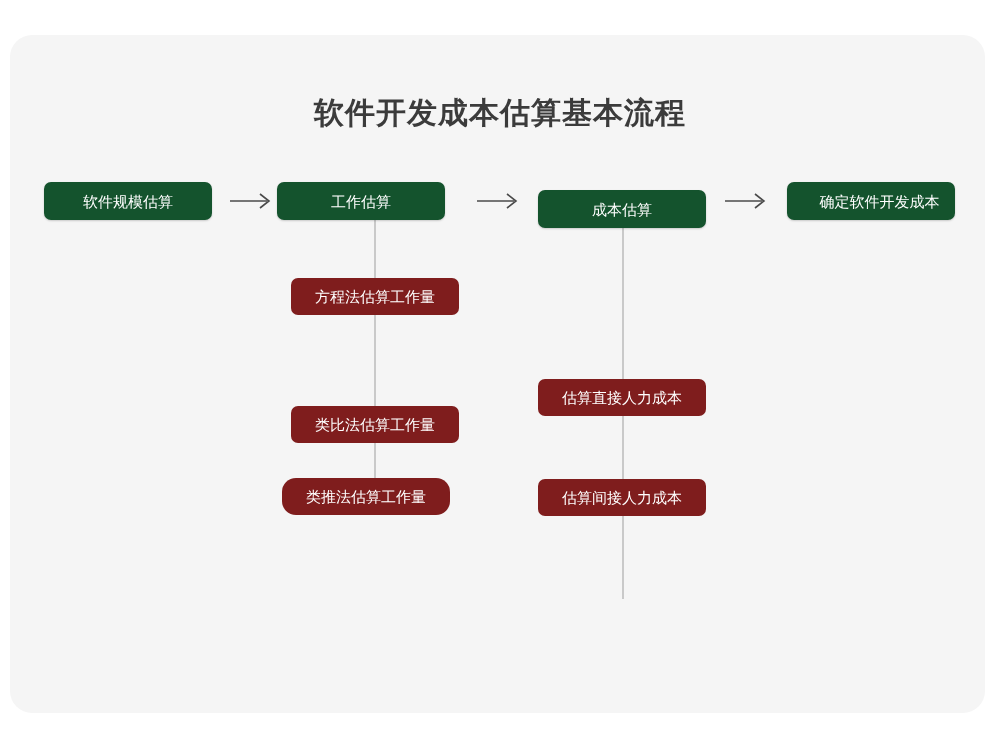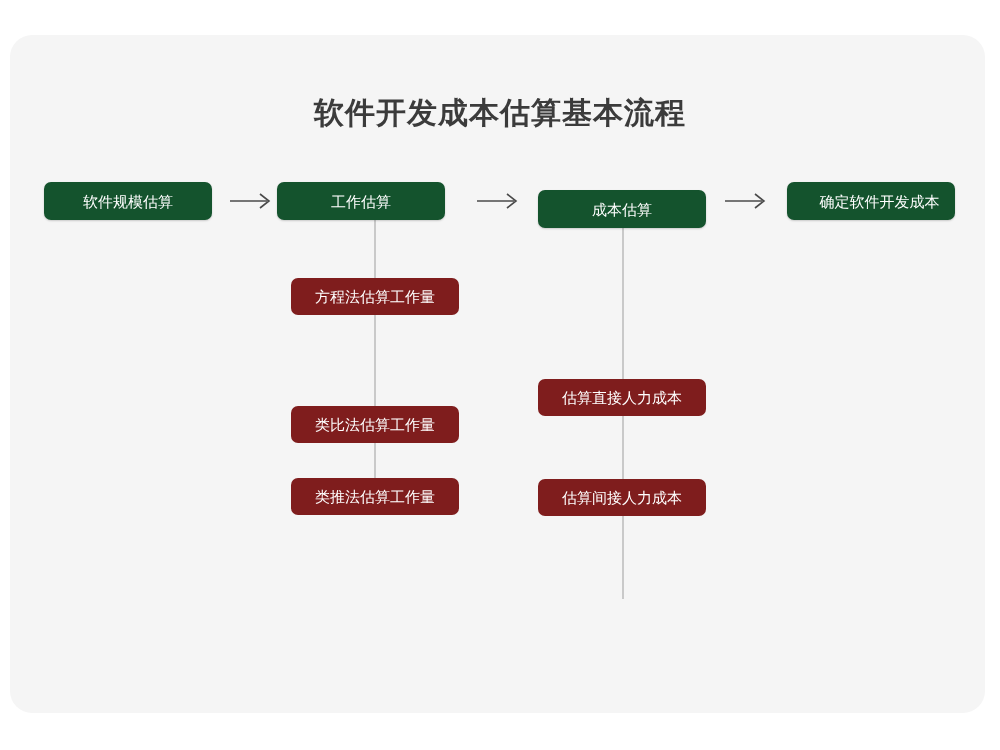--- a/index.html
+++ b/index.html
@@ -130,21 +130,21 @@
       <polyline points="31,2 40,9 31,16" fill="none" stroke="#4a4a4a" stroke-width="1.6"></polyline>
     </svg>
   </div>
 
   <div class="node primary" style="left:787px; top:182px; width:168px; height:38px;padding-left:17px;">确定软件开发成本</div>
 
   <div class="node secondary" style="left:291px; top:278px; width:168px; height:37px;">方程法估算工作量</div>
 
   <div class="node secondary" style="left:291px; top:378px; width:168px; height:37px;margin-top:28px;">类比法估算工作量</div>
 
-  <div class="node secondary" style="left:291px; top:478px; width:168px; height:37px;">类推法估算工作量</div>
+  <div class="node secondary" style="left:282px; top:478px; width:168px; height:37px;border-radius:14px;">类推法估算工作量</div>
 
 
   <div class="node secondary" style="left:538px; top:379px; width:168px; height:37px;">估算直接人力成本</div>
 
   <div class="node secondary" style="left:538px; top:479px; width:168px; height:37px;">估算间接人力成本</div>
 
 
 </div>
 
 </body></html>

